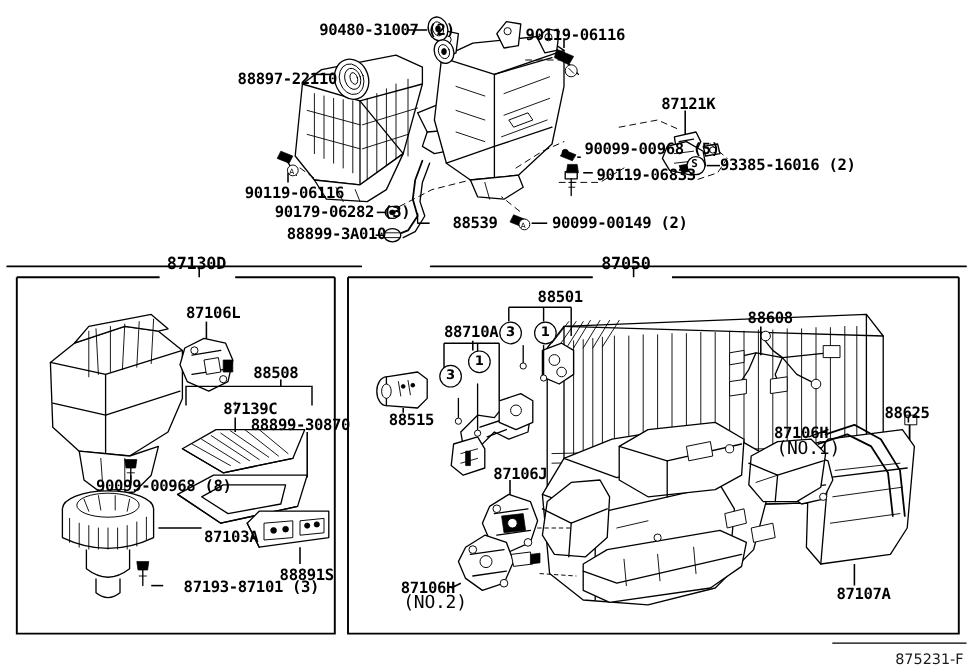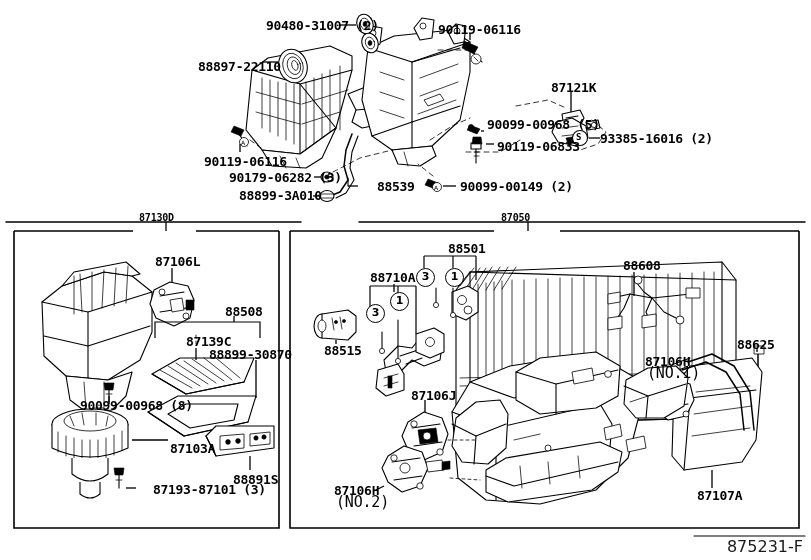--- a/index.html
+++ b/index.html
@@ -37,30 +37,30 @@
   }
   .lbl.sub {
     font-weight: normal;
     font-size: 15px;
     letter-spacing: -0.2px;
   }
   .grp-hdr {
     position: absolute;
     font-family: "DejaVu Sans Mono", "Liberation Mono", monospace;
     font-weight: bold;
-    font-size: 10px;
+    font-size: 14px;
     letter-spacing: -0.2px;
     white-space: nowrap;
   }
   .footer-code {
     position: absolute;
     right: 8px;
     bottom: 4px;
     font-family: "DejaVu Sans", "Liberation Sans", sans-serif;
-    font-size: 16px;
+    font-size: 12px;
     letter-spacing: 0px;
     color: #1a1a1a;
   }
   .callout {
     position: absolute;
     width: 17px;
     height: 17px;
     border: 1.6px solid #000;
     border-radius: 50%;
     background: #fff;
@@ -601,21 +601,21 @@
   <div class="lbl" style="left:497px; top:141px;">90119-06833</div>
   <div class="lbl" style="left:204px; top:156px;">90119-06116</div>
   <div class="lbl" style="left:229px; top:172px;">90179-06282 (3)</div>
   <div class="lbl" style="left:377px; top:181px;">88539</div>
   <div class="lbl" style="left:460px; top:181px;">90099-00149 (2)</div>
   <div class="lbl" style="left:239px; top:190px;">88899-3A010</div>
 
   <div class="lbl" style="left:576px; top:132px; font-size:9px;">S</div>
 
   <div class="lbl" style="left:155px; top:256px;">87106L</div>
-  <div class="lbl" style="left:225px; top:306px;">88508</div>
+  <div class="lbl" style="left:211px; top:306px;">88508</div>
   <div class="lbl" style="left:186px; top:336px;">87139C</div>
   <div class="lbl" style="left:209px; top:349px;">88899-30870</div>
   <div class="lbl" style="left:80px; top:400px;">90099-00968 (8)</div>
   <div class="lbl" style="left:170px; top:443px;">87103A</div>
   <div class="lbl" style="left:233px; top:474px;">88891S</div>
   <div class="lbl" style="left:153px; top:484px;">87193-87101 (3)</div>
 
   <svg style="position:absolute; left:150px; top:316px; width:120px; height:26px;">
     <path d="M5,22 L5,6 L110,6 L110,22" fill="none" stroke="#000" stroke-width="1.2"></path>
     <path d="M84,0 L84,6" stroke="#000" stroke-width="1.3"></path>

